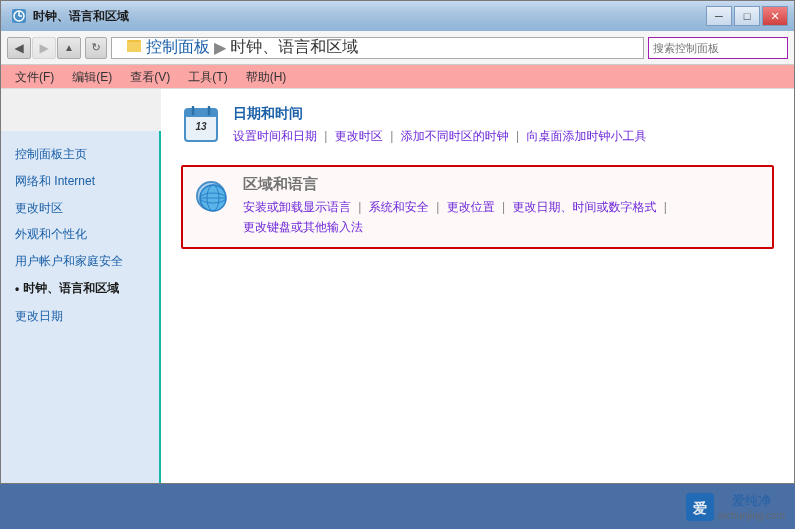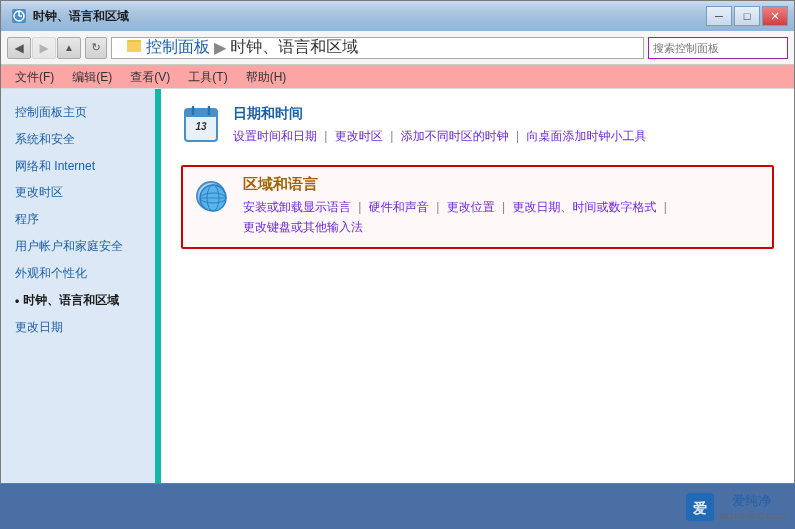--- a/index.html
+++ b/index.html
@@ -164,23 +164,24 @@
     .main-area {
       display: flex;
       flex: 1;
       overflow: hidden;
     }
 
     
     .sidebar {
       width: 160px;
       background: #dce8f5;
-      border-right: 6px solid #14b8a6;
+      border-right: 2px solid #14b8a6;
       padding: 10px 0;
       flex-shrink: 0;
+      margin-top: 42px;
     }
     .sidebar-item {
       padding: 5px 14px;
       font-size: 12px;
       color: #1a5fa8;
       cursor: pointer;
       line-height: 1.4;
     }
     .sidebar-item.active {
       color: #1a1a1a;
@@ -336,26 +337,24 @@
     <div class="menu-item">编辑(E)</div>
     <div class="menu-item">查看(V)</div>
     <div class="menu-item">工具(T)</div>
     <div class="menu-item">帮助(H)</div>
   </div>
 
   <div class="main-area">
 
     <div class="sidebar">
       <div class="sidebar-item">控制面板主页</div>
-      <div class="sidebar-item">系统和安全</div>
       <div class="sidebar-item">网络和 Internet</div>
       <div class="sidebar-item">更改时区</div>
-      <div class="sidebar-item">程序</div>
+      <div class="sidebar-item">外观和个性化</div>
       <div class="sidebar-item">用户帐户和家庭安全</div>
-      <div class="sidebar-item">外观和个性化</div>
       <div class="sidebar-item active">
         <div class="sidebar-bullet">
           <span style="color:#1a1a1a; margin-top:1px;">•</span>
           <span>时钟、语言和区域</span>
         </div>
       </div>
       <div class="sidebar-item">更改日期</div>
     </div>
 
     <div class="content-panel">
@@ -389,25 +388,25 @@
           <div class="icon-globe-small">
             <svg width="30" height="30" viewBox="0 0 30 30">
               <circle cx="15" cy="15" r="13" fill="#5ab4e8" stroke="#2a80c8" stroke-width="1.5"></circle>
               <ellipse cx="15" cy="15" rx="6" ry="13" fill="none" stroke="#2a80c8" stroke-width="1"></ellipse>
               <line x1="2" y1="15" x2="28" y2="15" stroke="#2a80c8" stroke-width="1"></line>
               <ellipse cx="15" cy="15" rx="13" ry="5" fill="none" stroke="#2a80c8" stroke-width="1"></ellipse>
             </svg>
           </div>
         </div>
         <div class="section-content">
-          <div class="section-title" style="font-size:15px; color:#a16207;">区域和语言</div>
+          <div class="section-title" style="font-size:15px; color:#737373;">区域和语言</div>
           <div class="section-links">
             <span class="section-link">安装或卸载显示语言</span>
             <span class="link-sep">|</span>
-            <span class="section-link">硬件和声音</span>
+            <span class="section-link">系统和安全</span>
             <span class="link-sep">|</span>
             <span class="section-link">更改位置</span>
             <span class="link-sep">|</span>
             <span class="section-link">更改日期、时间或数字格式</span>
             <span class="link-sep">|</span>
             <br>
             <span class="section-link">更改键盘或其他输入法</span>
           </div>
         </div>
       </div>

